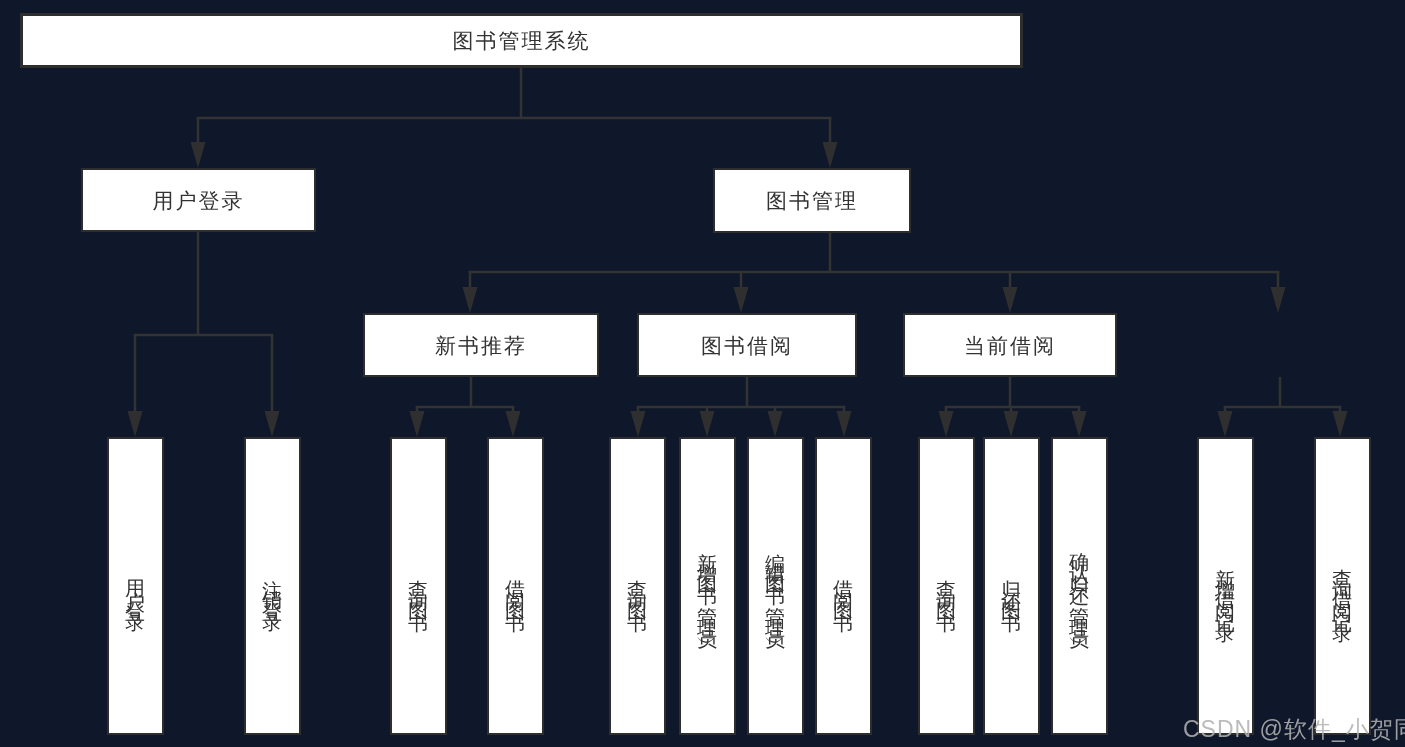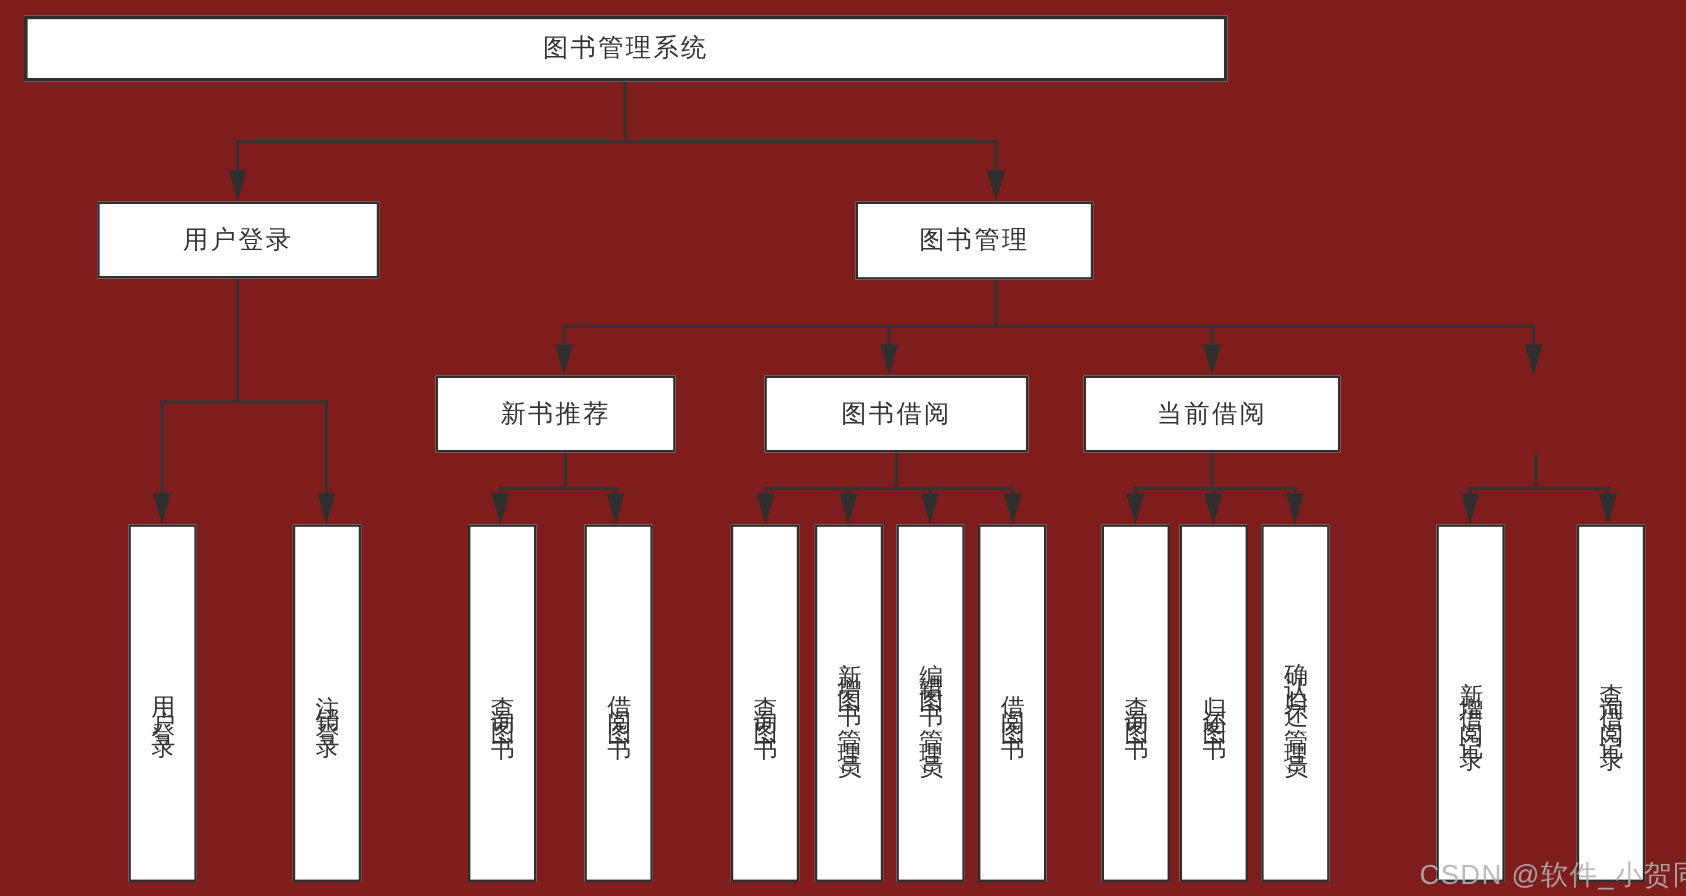--- a/index.html
+++ b/index.html
@@ -5,21 +5,21 @@
   html, body {
     margin: 0;
     padding: 0;
     background: #ffffff;
     font-family: "Liberation Sans", "DejaVu Sans", sans-serif;
   }
   .canvas {
     position: relative;
     width: 1405px;
     height: 747px;
-    background: #7f1d1d;
+    background: #0f172a;
     overflow: hidden;
   }
   .connectors {
     position: absolute;
     left: 0;
     top: 0;
     z-index: 1;
   }
   .box {
     position: absolute;
@@ -128,21 +128,21 @@
       <polygon points="1217.5,411 1232.5,411 1225,437"></polygon>
       <polygon points="1332.5,411 1347.5,411 1340,437"></polygon>
     </g>
   </svg>
 
   <div class="box h root" style="left:20px; top:13px; width:1003px; height:55px;">图书管理系统</div>
 
   <div class="box h" style="left:81px; top:168px; width:235px; height:64px;">用户登录</div>
   <div class="box h" style="left:713px; top:168px; width:198px; height:65px;">图书管理</div>
 
-  <div class="box h" style="left:363px; top:313px; width:200px; height:64px;">新书推荐</div>
+  <div class="box h" style="left:363px; top:313px; width:236px; height:64px;">新书推荐</div>
   <div class="box h" style="left:637px; top:313px; width:220px; height:64px;">图书借阅</div>
   <div class="box h" style="left:903px; top:313px; width:214px; height:64px;">当前借阅</div>
 
   <div class="box v" style="left:107px; width:57px;">用户登录</div>
   <div class="box v" style="left:244px; width:57px;">注销登录</div>
 
   <div class="box v" style="left:390px; width:57px;">查询图书</div>
   <div class="box v" style="left:487px; width:57px;">借阅图书</div>
 
   <div class="box v" style="left:609px; width:57px;">查询图书</div>

